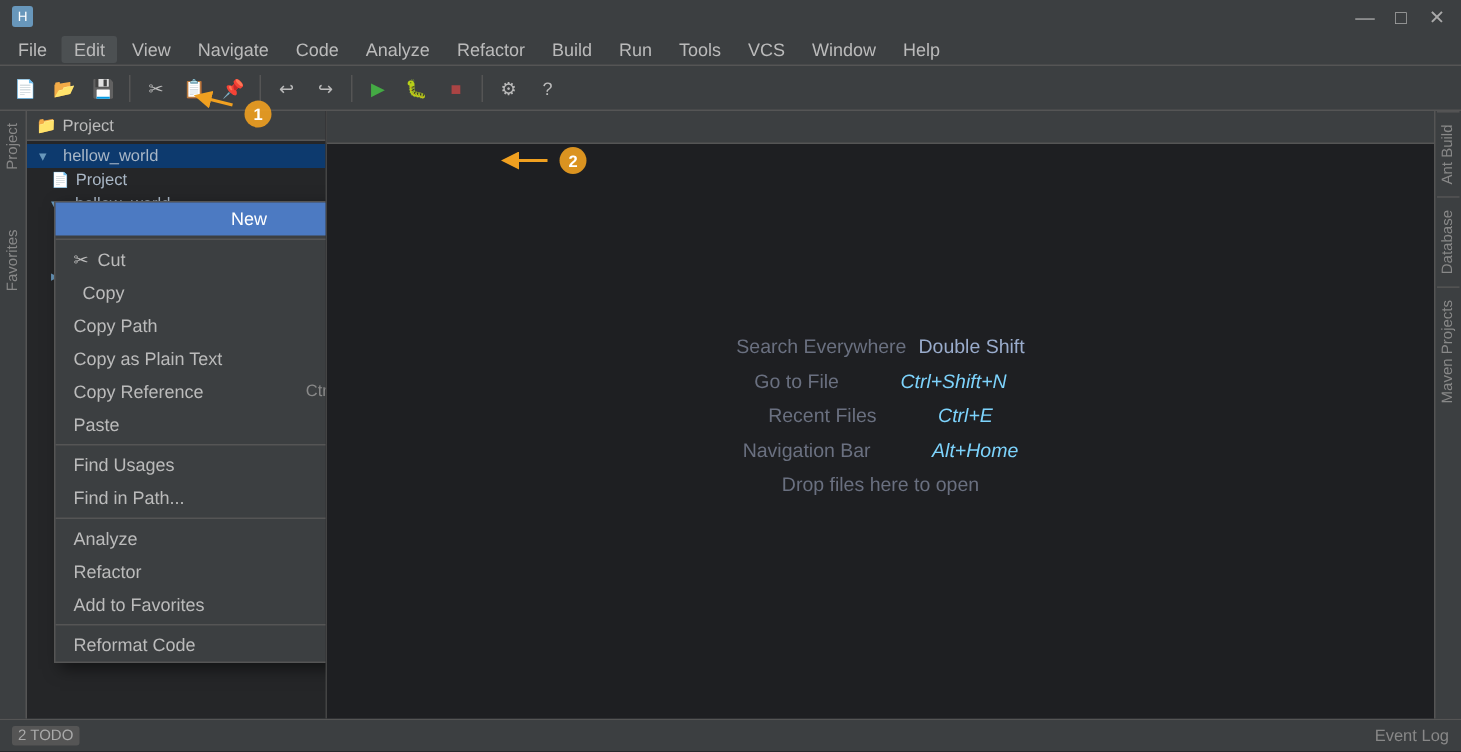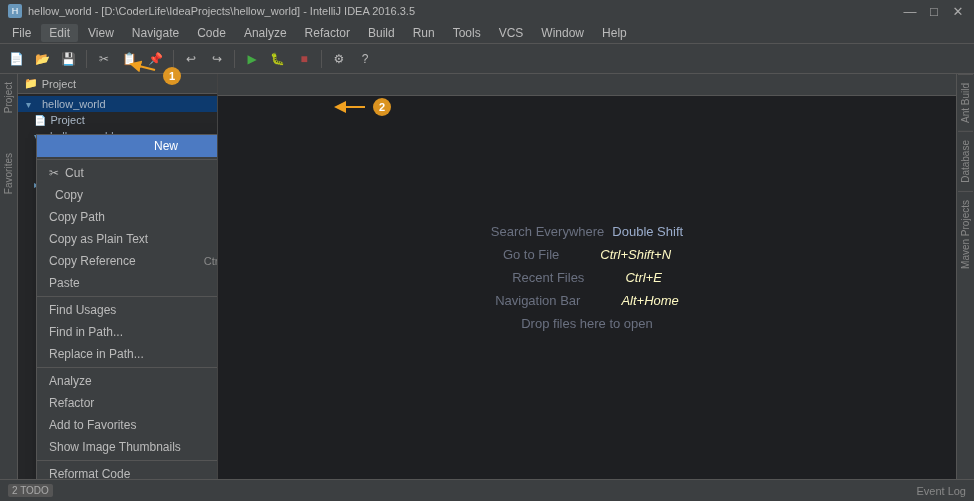--- a/index.html
+++ b/index.html
@@ -176,21 +176,21 @@
     .hint-line {
       display: flex;
       align-items: center;
       gap: 8px;
       margin: 8px 0;
       font-size: 13px;
       justify-content: center;
     }
     .hint-text { color: #6a7080; }
     .hint-shortcut {
-      color: #fef9c3;
+      color: #7dd3fc;
       font-style: italic;
       margin-left: 33px;
     }
     .hint-key {
       color: #9aaccc;
       font-weight: normal;
     }
 
     
     .right-sidebar {
@@ -244,21 +244,20 @@
       display: flex;
       align-items: flex-end;
     }
   </style>
 </head>
 <body>
 
 <div class="title-bar">
   <div class="title-bar-left">
     <div class="title-bar-icon">H</div>
-    <span>hellow_world - [D:\CoderLife\IdeaProjects\hellow_world] - IntelliJ IDEA 2016.3.5</span>
   </div>
   <div class="title-bar-right">
     <div class="title-btn">—</div>
     <div class="title-btn">□</div>
     <div class="title-btn">✕</div>
   </div>
 </div>
 
 <div class="menu-bar">
   <div class="menu-item">File</div>
@@ -386,49 +385,37 @@
           <span>Find Usages</span>
         </div>
 
       </div>
       <div class="ctx-item">
         <div class="ctx-item-left">
           <span>Find in Path...</span>
         </div>
 
       </div>
-      <div class="ctx-item">
-        <div class="ctx-item-left">
-          <span>Replace in Path...</span>
-        </div>
-
-      </div>
       <div class="ctx-sep"></div>
       <div class="ctx-item">
         <div class="ctx-item-left">
             <span>Analyze</span>
           </div>
 
       </div>
       <div class="ctx-item">
         <div class="ctx-item-left">
             <span>Refactor</span>
           </div>
 
       </div>
       <div class="ctx-item">
         <div class="ctx-item-left">
             <span>Add to Favorites</span>
           </div>
-      </div>
-      <div class="ctx-item">
-        <div class="ctx-item-left">
-            <span>Show Image Thumbnails</span>
-          </div>
-
       </div>
       <div class="ctx-sep"></div>
       <div class="ctx-item">
         <div class="ctx-item-left">
             <span>Reformat Code</span>
           </div>
 
       </div>
 
     </div>

